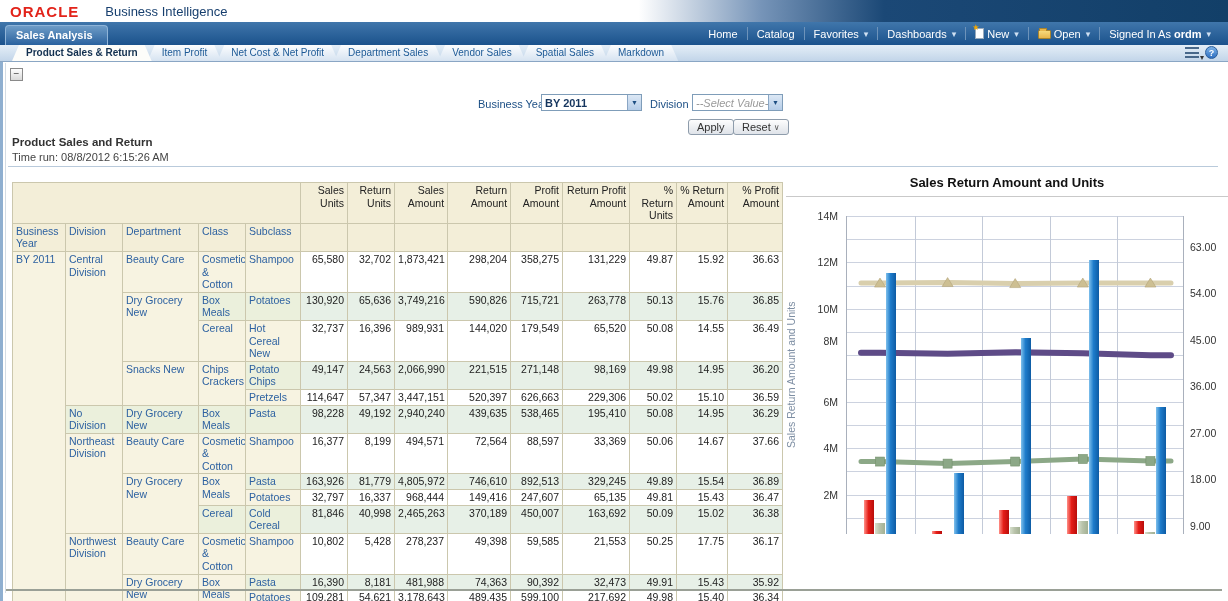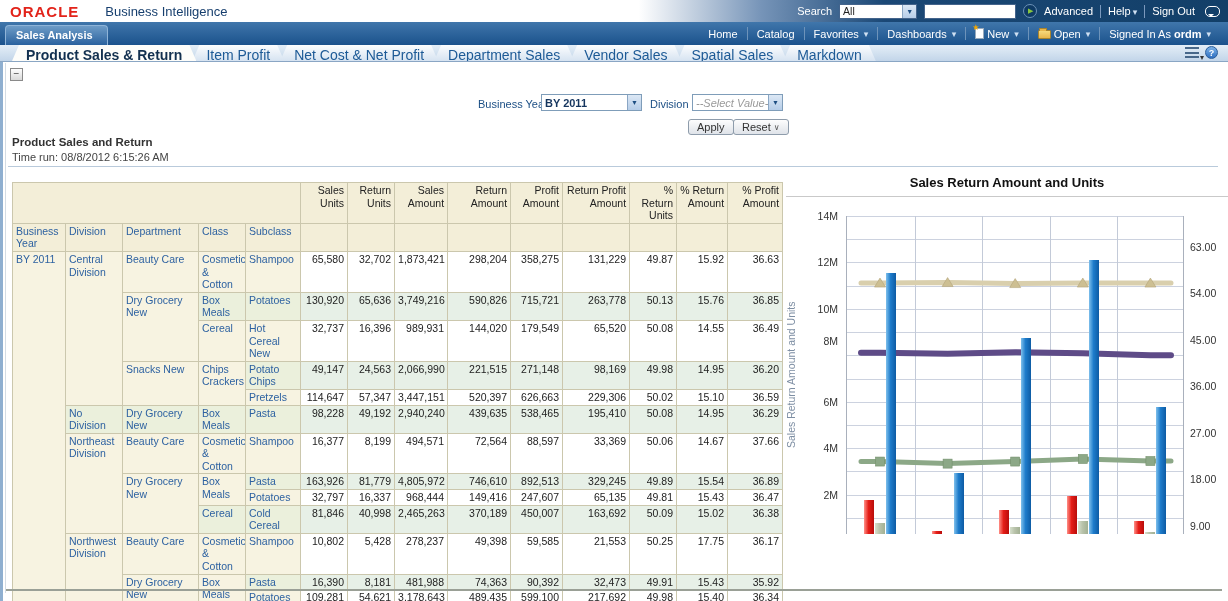--- a/index.html
+++ b/index.html
@@ -46,21 +46,21 @@
     border-radius:1px; position:relative; margin-top:2px; }
   #open-icon::before { content:""; position:absolute; left:0; top:-3px; width:6px; height:2px;
     background:#e8b64c; border:1px solid #a8832d; border-bottom:none; border-radius:1px 1px 0 0; }
   .bold { font-weight:bold; }
 
   
   #pagetabs { position:absolute; left:0; top:45px; width:1228px; height:17px;
     background:linear-gradient(#e4eef7,#c2d5e9); border-bottom:1px solid #8aa6c4;
     display:flex; align-items:flex-end; }
   #tabs-wrap { display:flex; margin-left:12px; height:16px; }
-  .ptab { height:16px; padding:2px 14px 0 14px; font-size:14px; color:#1d5a96; margin-right:-4px;
+  .ptab { height:16px; padding:2px 14px 0 14px; font-size:10px; color:#1d5a96; margin-right:-4px;
     background:linear-gradient(#fcfdfe,#d6e3f1);
     clip-path:polygon(0 100%, 7px 0, calc(100% - 7px) 0, 100% 100%); white-space:nowrap; }
   .ptab.active { background:#fdfdfa; color:#12304f; font-weight:bold; z-index:2; }
   #pagetabs-icons { margin-left:auto; display:flex; align-items:center; gap:6px; padding-right:10px; padding-bottom:2px; }
   #page-options-icon { width:14px; height:11px;
     background:repeating-linear-gradient(#48688a 0 2px, transparent 2px 4.5px); position:relative; }
   #page-options-icon::after { content:"▾"; position:absolute; right:-5px; bottom:-4px; font-size:8px; color:#333; }
   #help-icon { width:13px; height:13px; border-radius:50%; background:linear-gradient(#7db3e8,#2f6fc0);
     border:1px solid #2a5d9a; color:#fff; font-size:9px; font-weight:bold; display:flex; align-items:center; justify-content:center; }
   #help-icon::after { content:"?"; }
@@ -121,35 +121,20 @@
   .vgrid { position:absolute; top:0; width:1px; height:318px; background:#c3cad8; }
   .bar { position:absolute; width:10px; }
   #lines-svg { position:absolute; left:0; top:0; }
 </style>
 </head>
 <body>
 
 <div id="topbar">
   <span id="oracle-logo">ORACLE</span>
   <span id="product-title">Business Intelligence</span>
-  <div id="topbar-right">
-    <span>Search</span>
-    <div id="search-scope">
-      <span class="val">All</span>
-      <span class="dd-btn"></span>
-    </div>
-    <input id="search-input" value="" style="">
-    <span id="search-go"></span>
-    <span>Advanced</span>
-    <span class="tb-sep"></span>
-    <span class="caret"><span>Help</span></span>
-    <span class="tb-sep"></span>
-    <span>Sign Out</span>
-    <span id="feedback-icon"></span>
-  </div>
 </div>
 
 <div id="brandbar">
   <div id="dash-tab">Sales Analysis</div>
   <div id="brand-links">
     <span class="bl">Home</span>
     <span class="bl-sep"></span>
     <span class="bl">Catalog</span>
     <span class="bl-sep"></span>
     <span class="bl caret">

